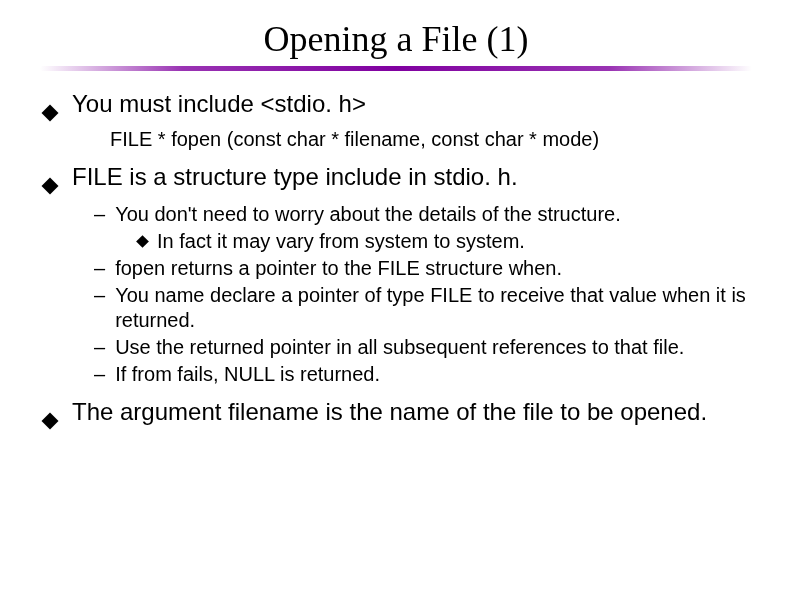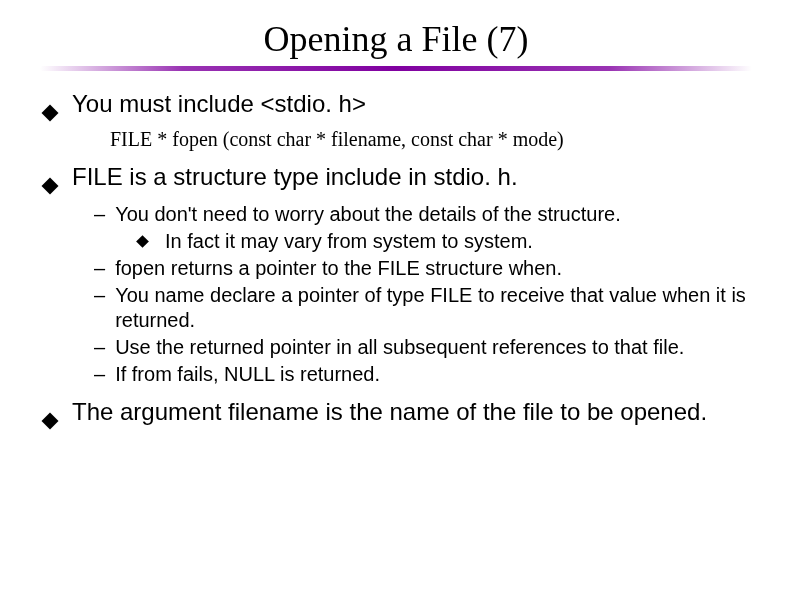--- a/index.html
+++ b/index.html
@@ -48,21 +48,21 @@
   .bullet-diamond {
     width: 12px;
     height: 12px;
     background: #000;
     transform: rotate(45deg);
     flex: 0 0 auto;
     margin-top: 9px;
     margin-right: 16px;
   }
   .code-line {
-    font-family: Liberation Serif, serif;
+    font-family: Liberation Sans, sans-serif;
     font-size: 20px;
     margin-left: 70px;
     margin-top: 8px;
     margin-bottom: 10px;
   }
   .row-l2 {
     display: flex;
     align-items: flex-start;
     margin-left: 54px;
     font-size: 20px;
@@ -72,39 +72,38 @@
     flex: 0 0 auto;
     margin-right: 10px;
     margin-top: 0;
   }
   .row-l3 {
     display: flex;
     align-items: flex-start;
     margin-left: 98px;
     font-size: 20px;
     margin-bottom: 2px;
-    gap: 8px;
   }
   .bullet-outline {
     width: 9px;
     height: 9px;
     background: #000;
     transform: rotate(45deg);
     flex: 0 0 auto;
     margin-top: 8px;
     margin-right: 10px;
   }
   .text { flex: 1 1 auto; }
   .gap-top { margin-top: 10px; }
 </style>
 </head>
 <body>
 
 <div class="slide">
-  <div class="title">Opening a File (7)</div>
+  <div class="title">Opening a File (1)</div>
   <div class="divider"></div>
 
   <div class="content">
 
     <div class="row-l1">
       <div class="bullet-diamond"></div>
       <div class="text">You must include &lt;stdio. h&gt;</div>
     </div>
 
 

